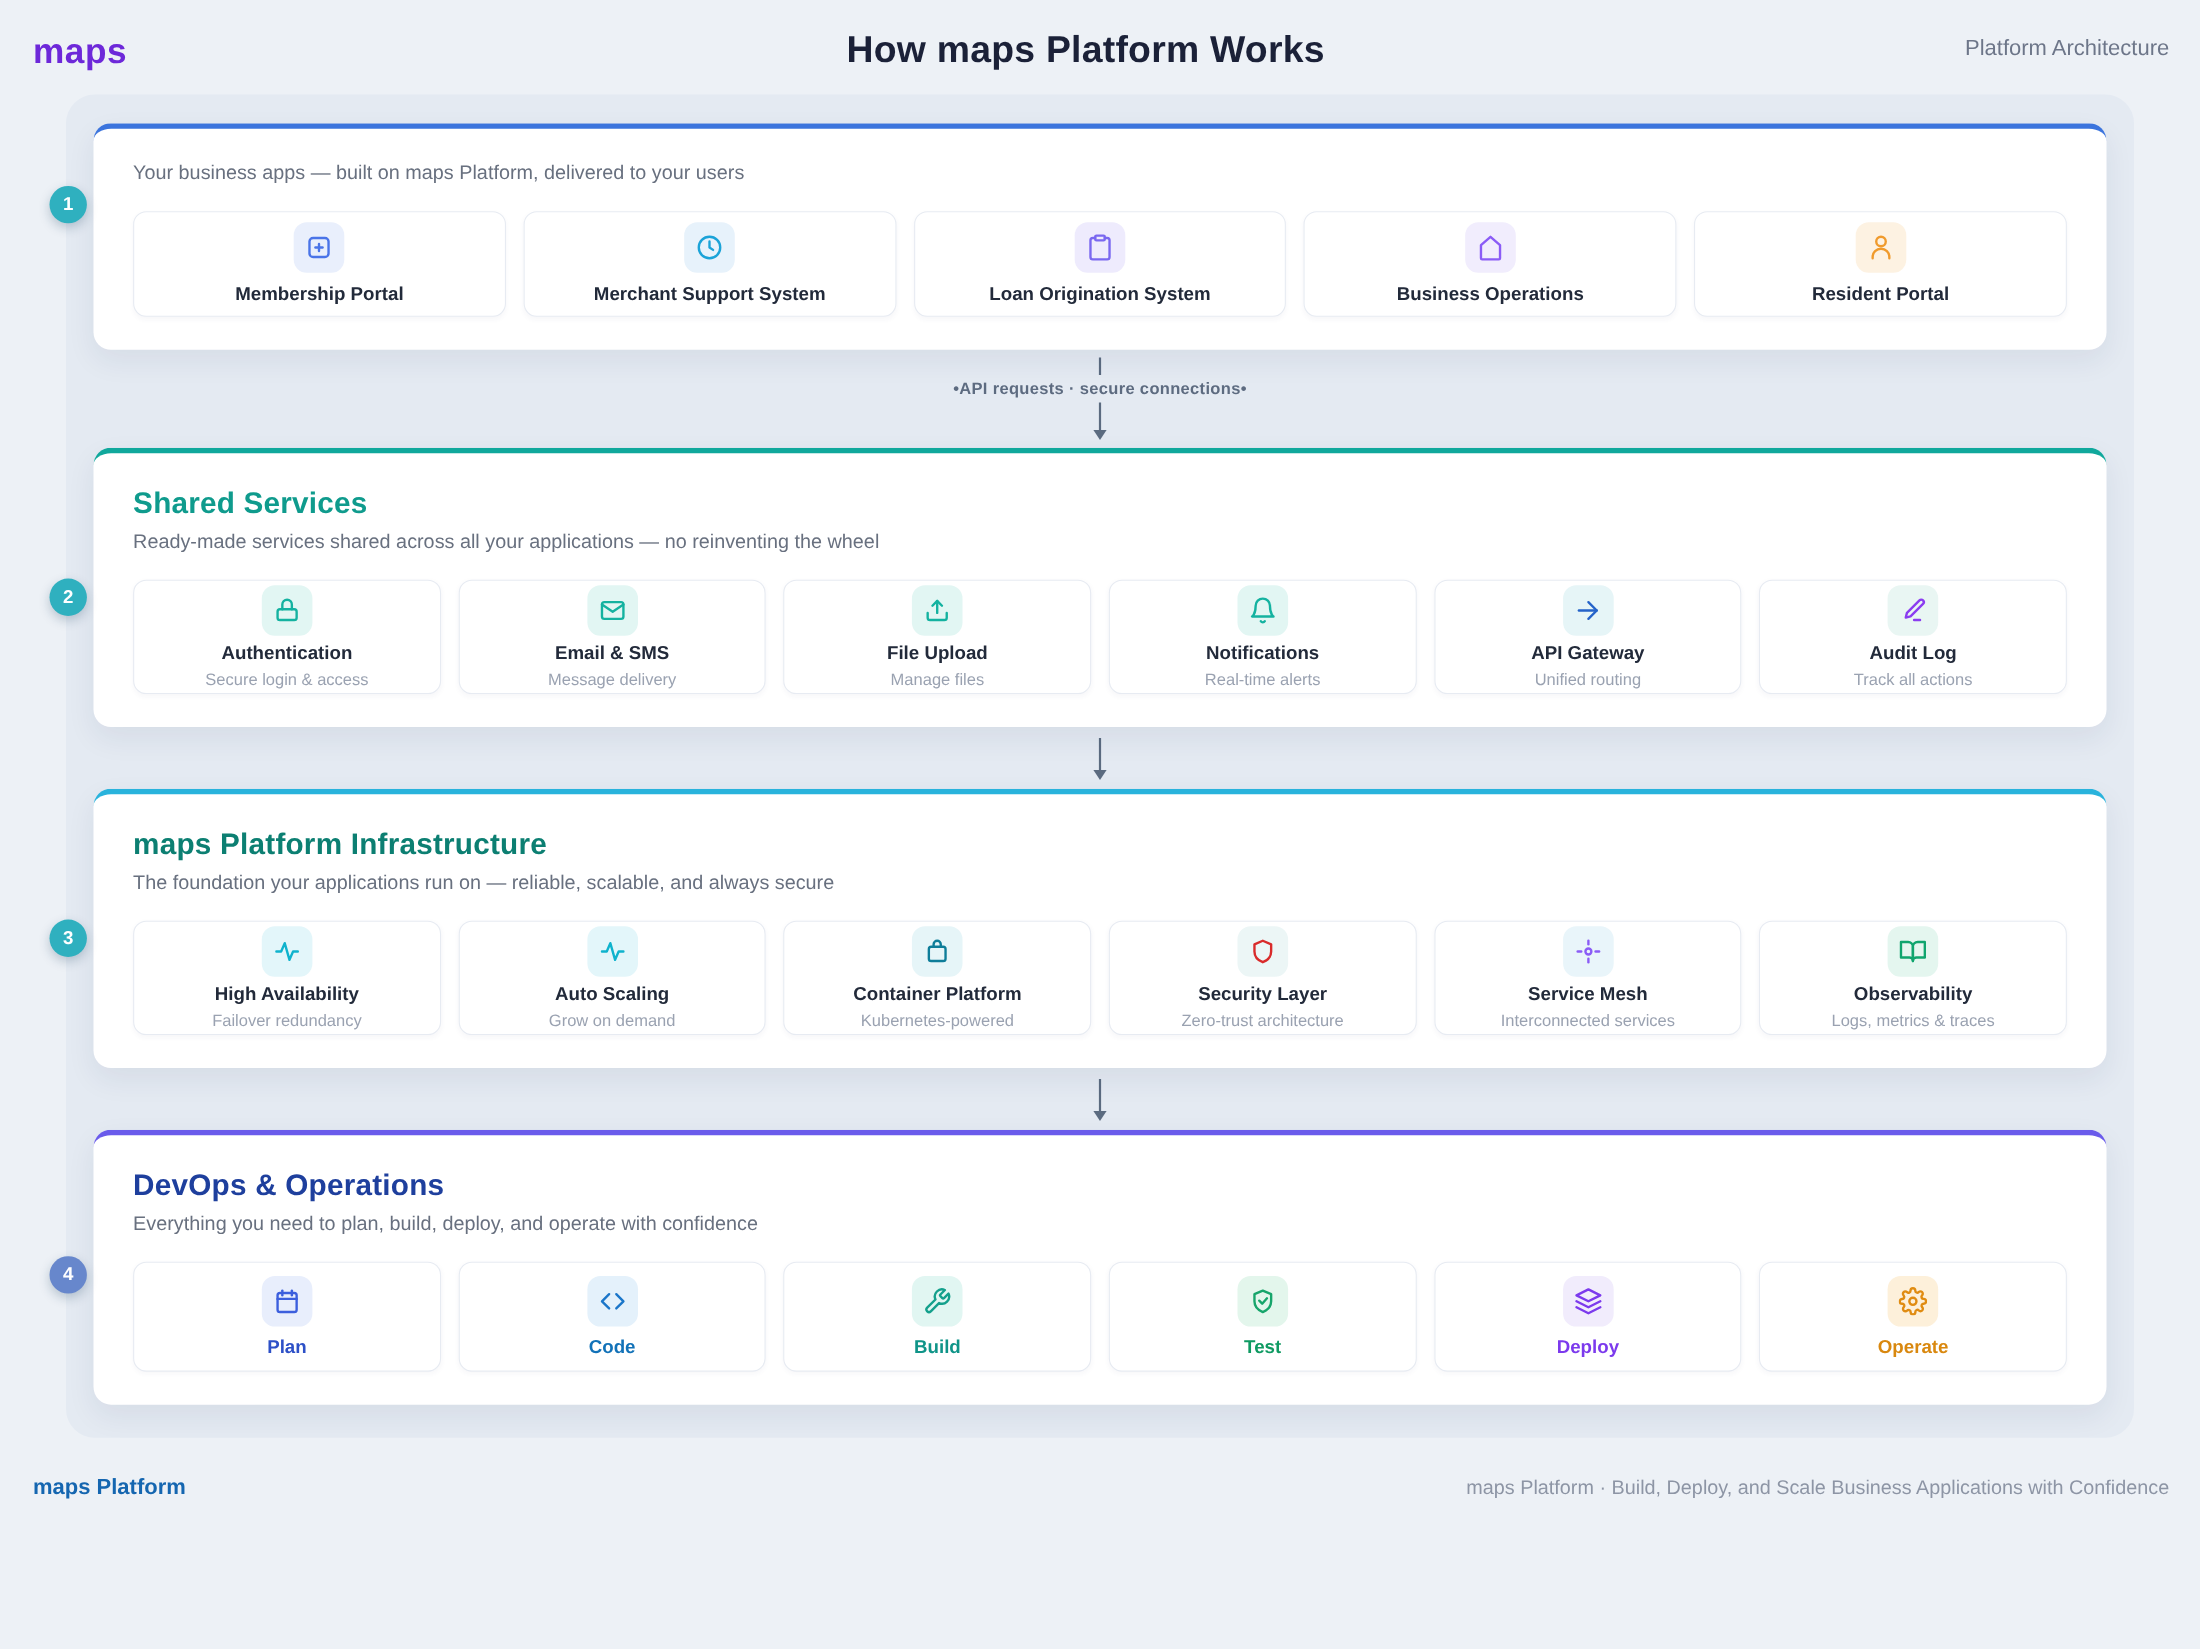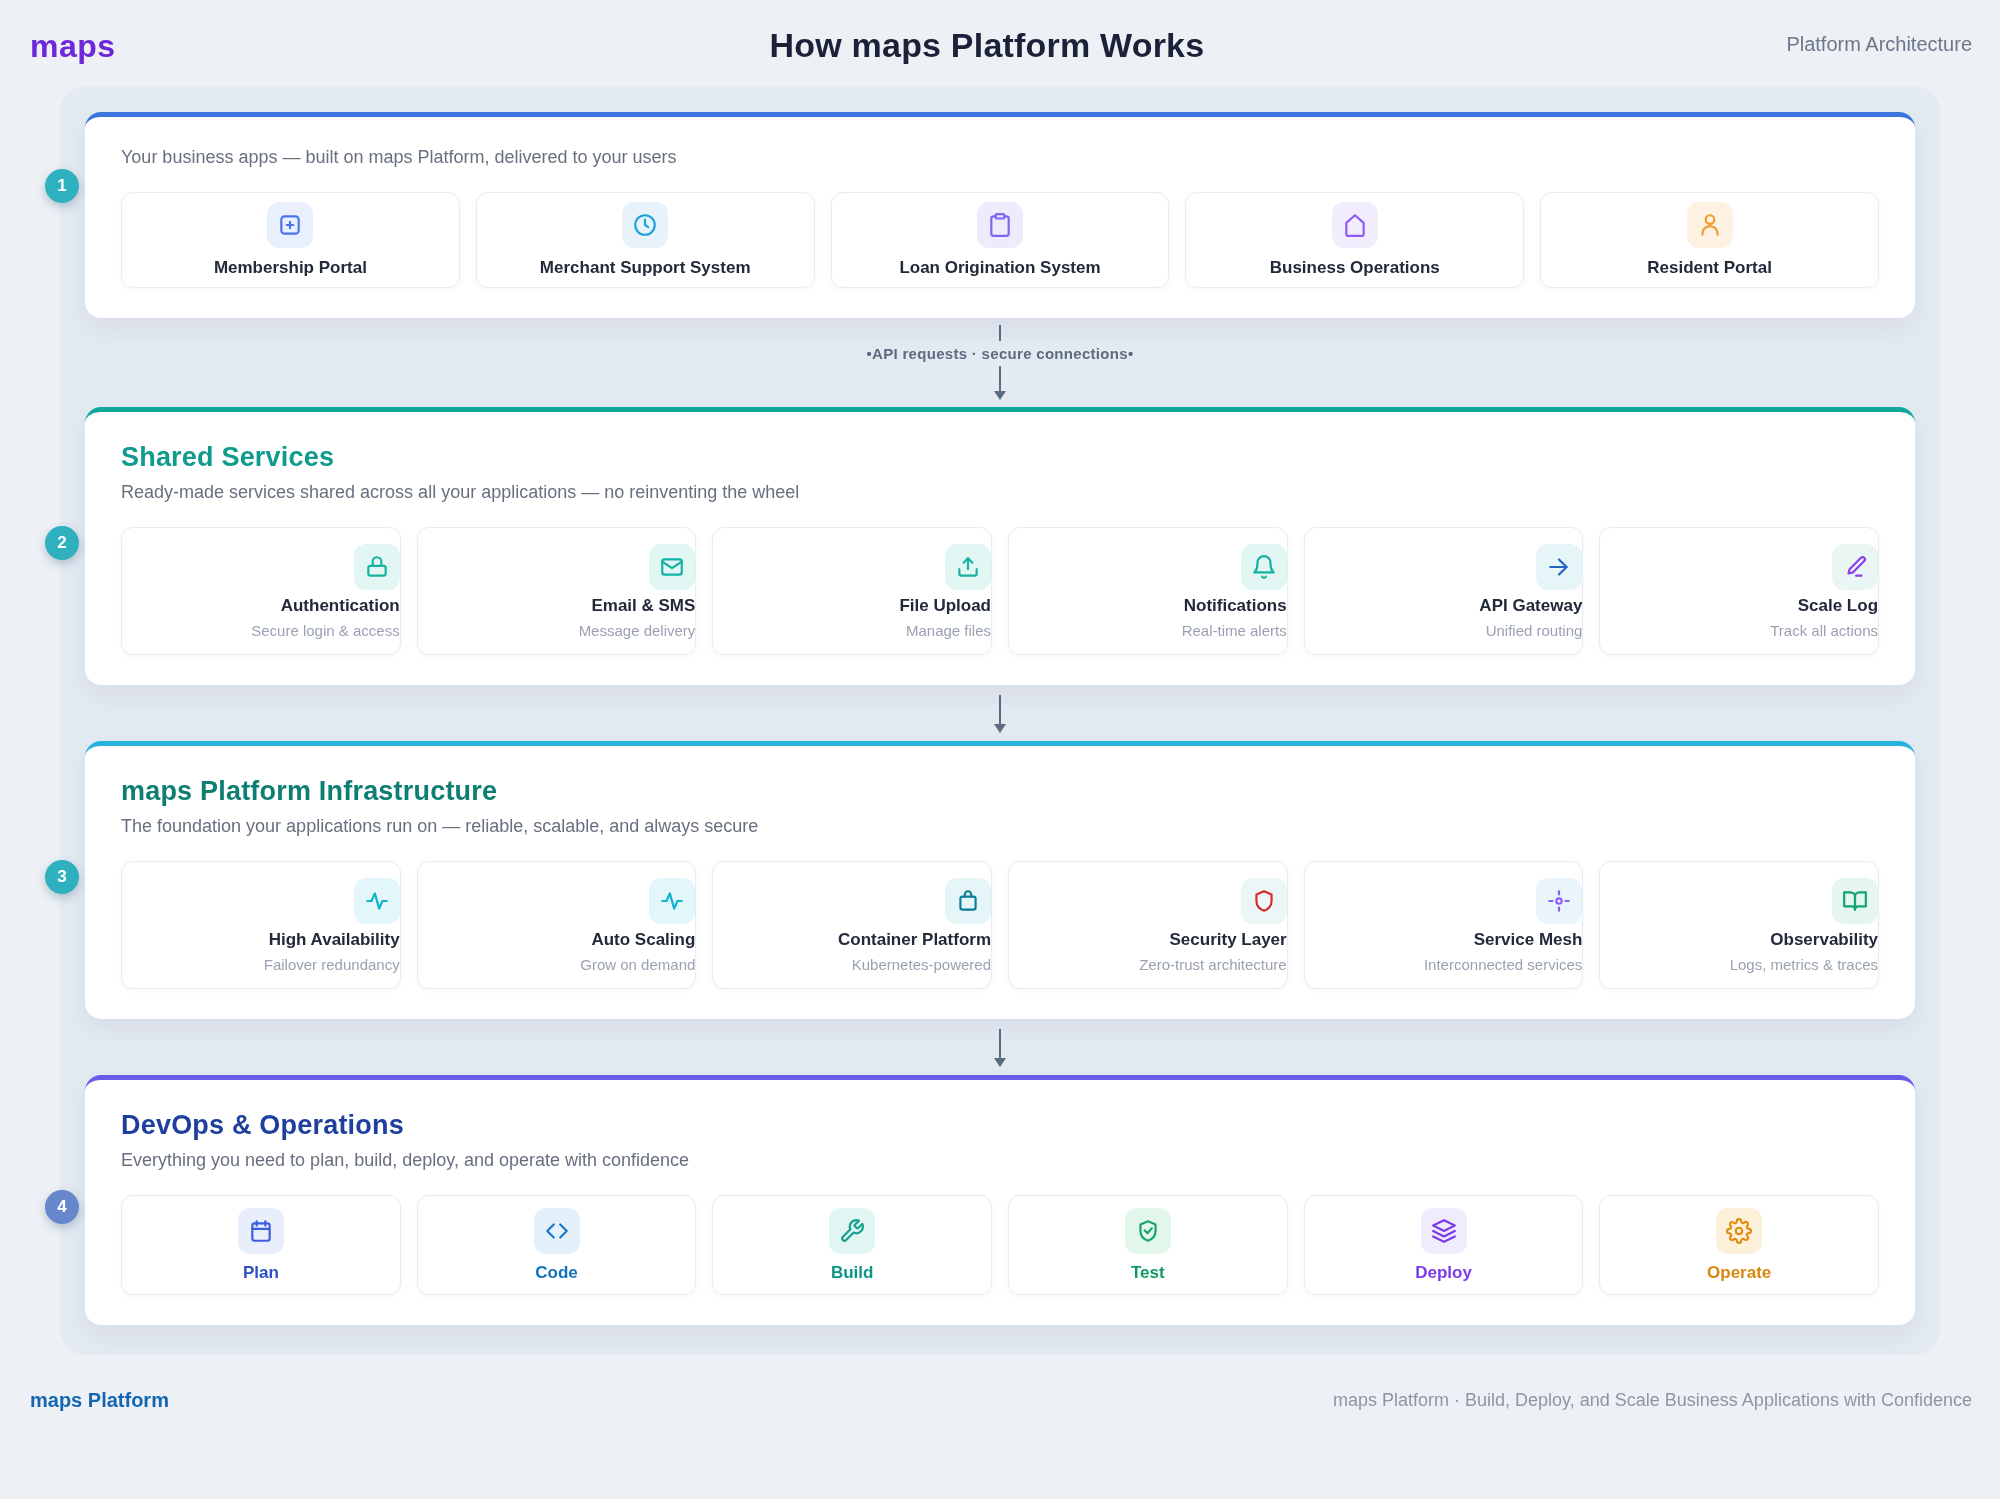--- a/index.html
+++ b/index.html
@@ -42,21 +42,21 @@
     box-shadow:0 4px 10px rgba(20,60,90,.25); }
   .s1 .badge { top:52px; }
   .s2 .badge, .s3 .badge { top:114px; }
   .s4 .badge { top:110px; background:#6787cc; }
 
   .row { display:flex; gap:16px; margin-top:24px; }
   .card { flex:1; background:#fff; border:1px solid #e7ebf2; border-radius:12px;
     display:flex; flex-direction:column; align-items:center; justify-content:center;
     text-align:center; box-shadow:0 2px 5px rgba(40,55,90,.04); }
   .card.app { height:96px; gap:10px; }
-  .card.svc { height:128px; gap:6px;align-items:flex-end; }
+  .card.svc { height:104px; gap:6px; }
   .card.ops { height:100px; gap:9px; }
   .card-title { font-size:17px; font-weight:700; color:#222a3a; }
   .card-sub { font-size:15px; color:#9aa2b1; }
 
   .chip { width:46px; height:46px; border-radius:12px; display:flex;
     align-items:center; justify-content:center; }
   .chip svg { width:26px; height:26px; stroke:currentColor; fill:none;
     stroke-width:2; stroke-linecap:round; stroke-linejoin:round; }
 
   
@@ -229,21 +229,21 @@
         <span class="card-title">API Gateway</span>
         <span class="card-sub">Unified routing</span>
       </div>
       <div class="card svc">
         <span class="chip t-pen">
           <svg viewBox="0 0 24 24">
               <path d="M20.5 6.5a2.1 2.1 0 0 0-3-3L7 14l-1 4 4-1z"></path>
               <line x1="13" y1="20" x2="18" y2="20"></line>
             </svg>
         </span>
-        <span class="card-title">Scale Log</span>
+        <span class="card-title">Audit Log</span>
         <span class="card-sub">Track all actions</span>
       </div>
     </div>
   </div>
 
   <div class="connector">
     <svg width="16" height="44">
         <line class="arrow-stroke" x1="8" y1="4" x2="8" y2="33"></line>
         <polygon class="arrow-fill" points="2,33 14,33 8,42"></polygon>
       </svg>

